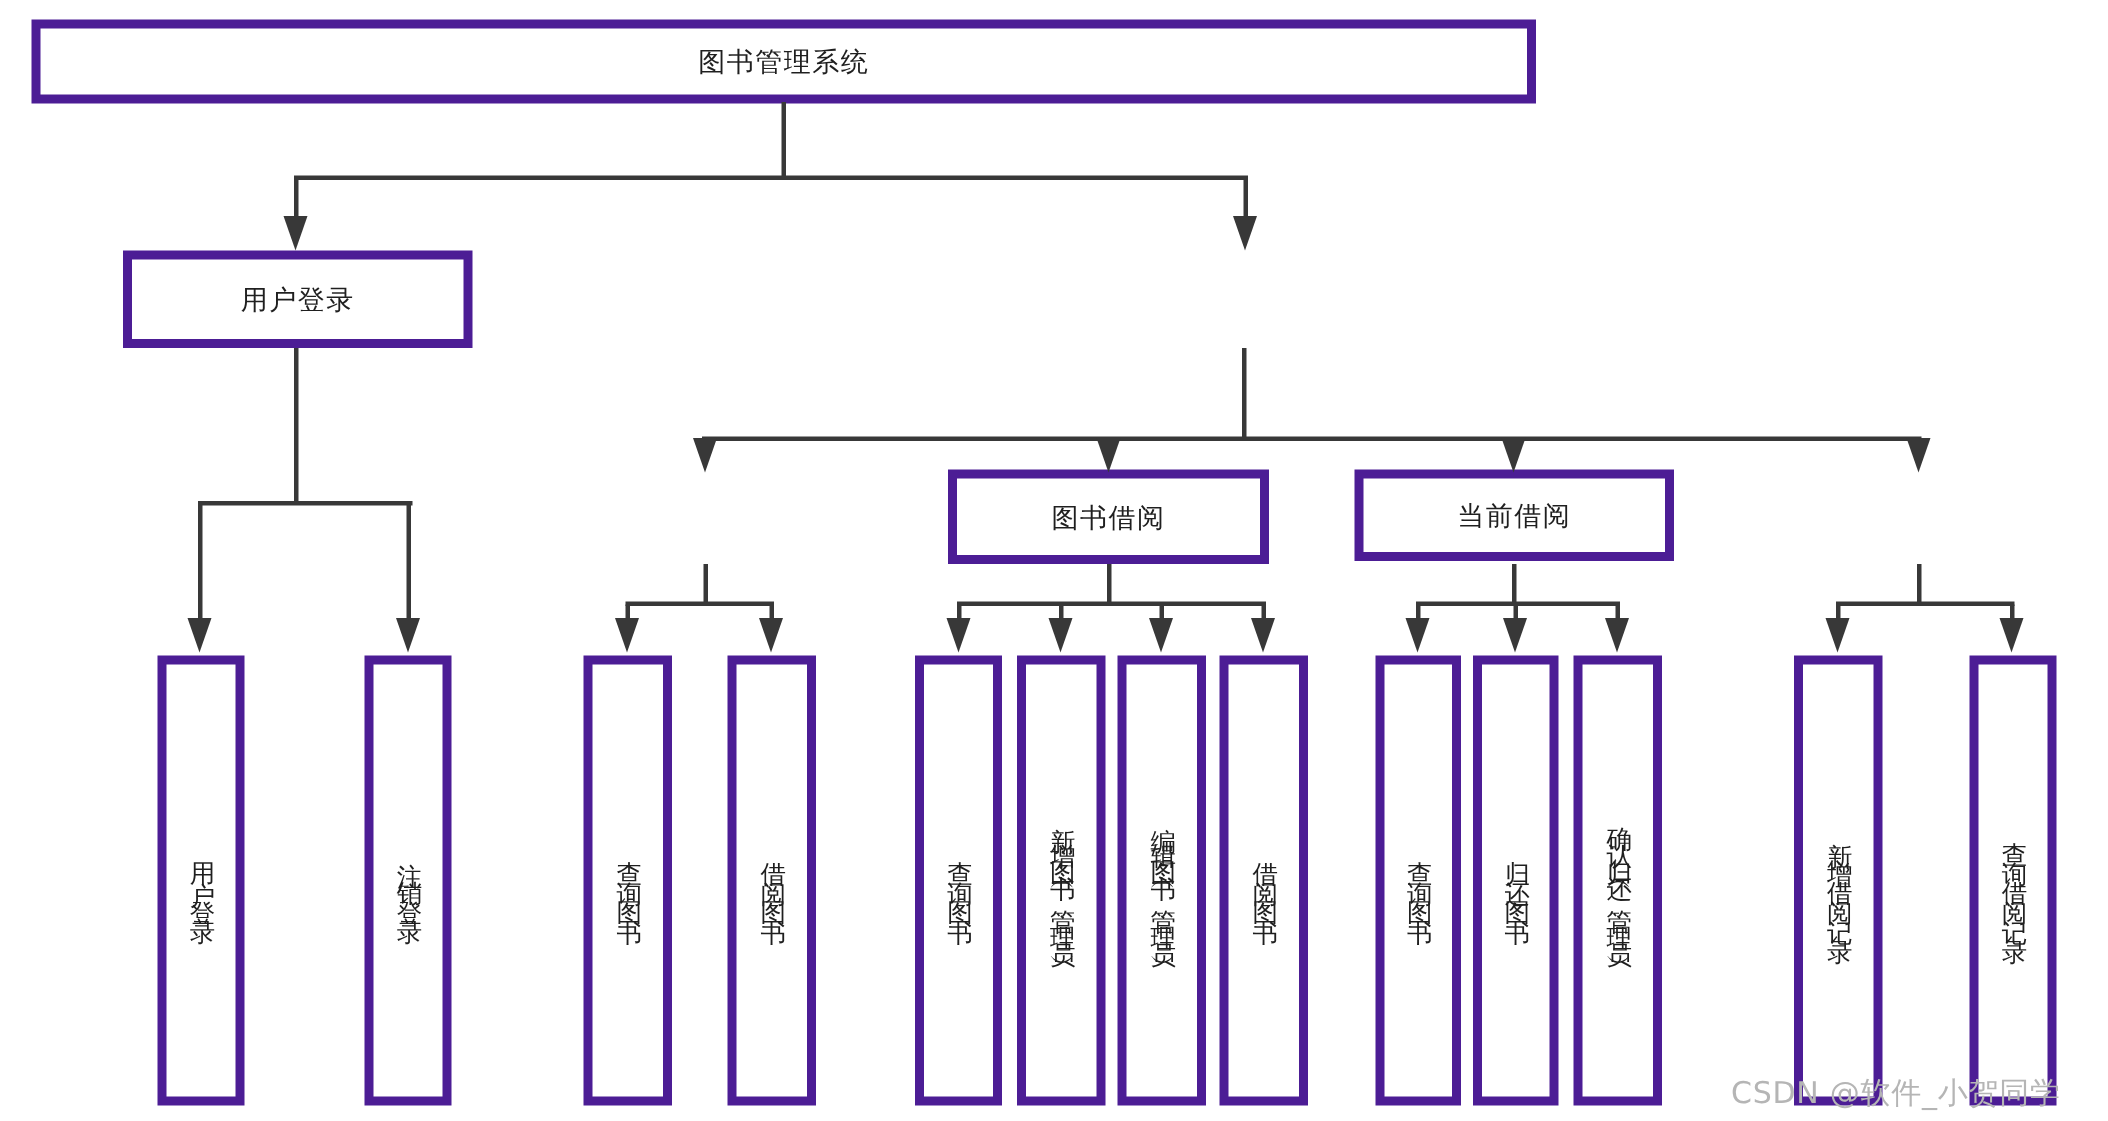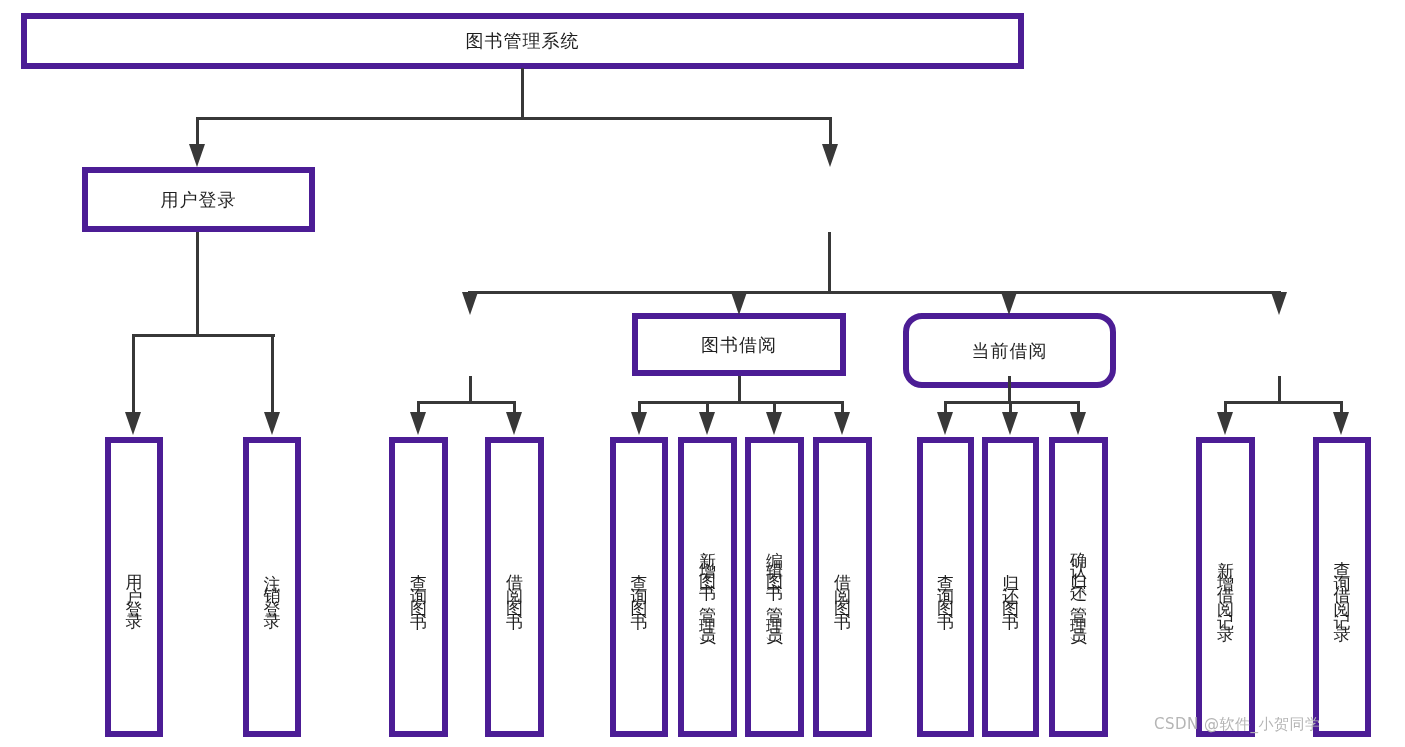--- a/index.html
+++ b/index.html
@@ -19,21 +19,21 @@
   }
   .vline{position:absolute;width:3px;background:#383838;z-index:1;}
   .hline{position:absolute;height:3px;background:#383838;z-index:1;}
   .ah{
     position:absolute;width:0;height:0;z-index:1;
     border-left:8px solid transparent;border-right:8px solid transparent;
     border-top:23px solid #383838;
   }
   .watermark{
     position:absolute;left:1154px;top:715px;z-index:5;
-    font-size:15px;color:#b5b5b5;letter-spacing:0.5px;white-space:nowrap;
+    font-size:20px;color:#b5b5b5;letter-spacing:0.5px;white-space:nowrap;
   }
 </style>
 </head>
 <body>
 
 <div class="canvas">
 
   <div class="box h" style="left:21px;top:13px;width:1003px;height:56px;">
     <span>图书管理系统</span>
   </div>
@@ -59,21 +59,21 @@
   <div class="vline" style="left:828px;top:232px;height:61px;"></div>
   <div class="hline" style="left:468px;top:291px;width:813px;"></div>
   <div class="ah" style="left:462px;top:292px;"></div>
   <div class="ah" style="left:731px;top:292px;"></div>
   <div class="ah" style="left:1001px;top:292px;"></div>
   <div class="ah" style="left:1271px;top:292px;"></div>
 
   <div class="box h" style="left:632px;top:313px;width:214px;height:63px;">
     <span>图书借阅</span>
   </div>
-  <div class="box h" style="left:903px;top:313px;width:213px;height:75px;border-radius:19px;">
+  <div class="box h" style="left:903px;top:313px;width:213px;height:61px;">
     <span>当前借阅</span>
   </div>
 
   <div class="vline" style="left:469px;top:376px;height:28px;"></div>
   <div class="hline" style="left:417px;top:401px;width:99px;"></div>
   <div class="vline" style="left:417px;top:403px;height:12px;"></div>
   <div class="ah" style="left:410px;top:412px;"></div>
   <div class="vline" style="left:513px;top:403px;height:12px;"></div>
   <div class="ah" style="left:506px;top:412px;"></div>
 

